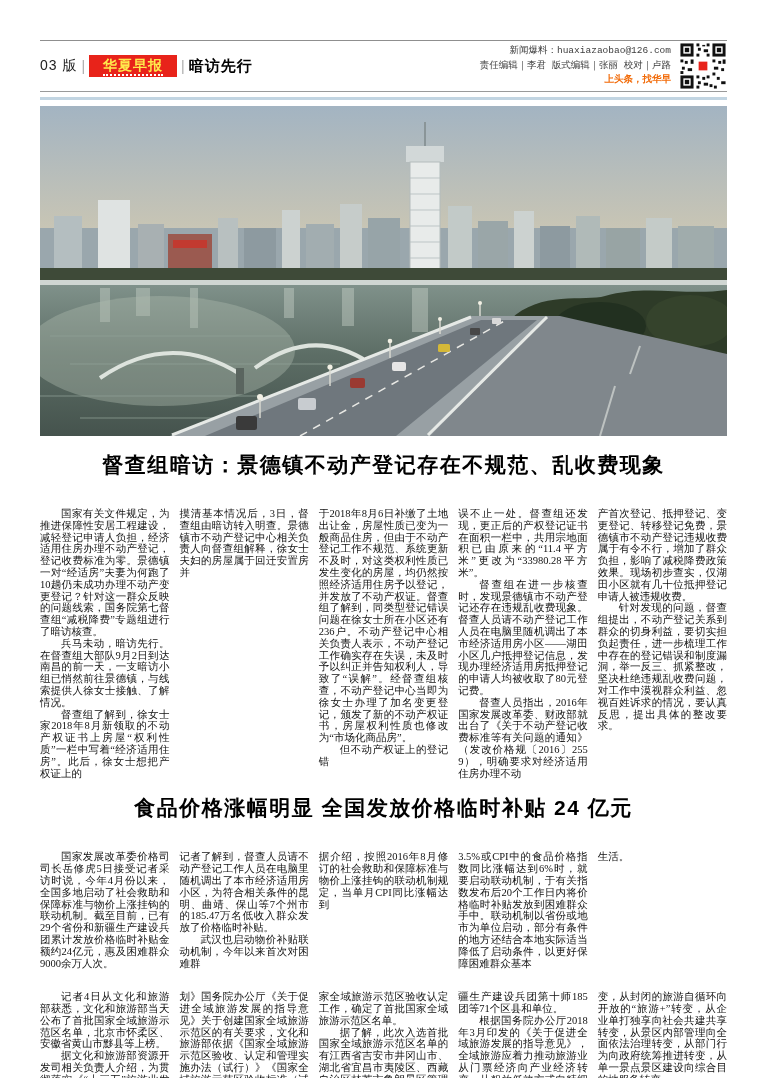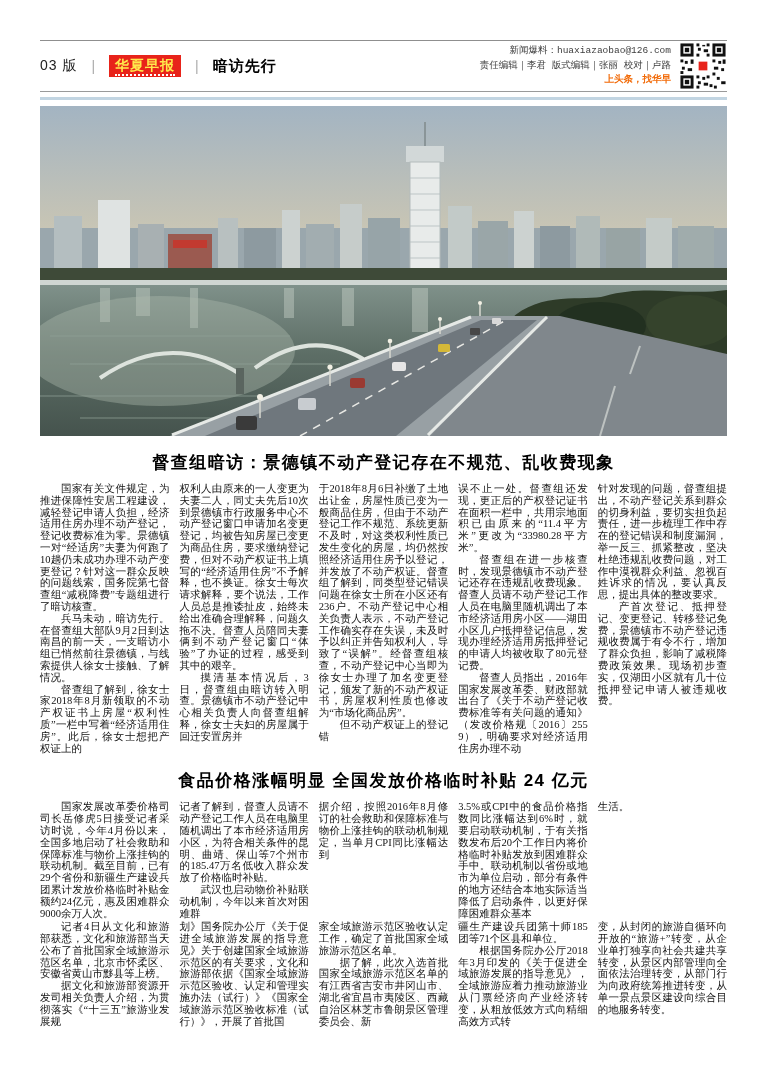--- a/index.html
+++ b/index.html
@@ -7,44 +7,44 @@
   body {
     width:766px; height:1078px; overflow:hidden;
     font-family:"Liberation Serif", serif; color:#1a1a1a;
   }
   .content { padding:0 39px 0 40px; }
   .rule-top { border-top:1px solid #8f8f8f; margin-top:40px; }
   .rule-mid { border-top:1px solid #9a9a9a; }
   .rule-blue { border-top:3px solid #c2d5e2; margin-top:5px; }
 
   .header-row { display:flex; align-items:center; height:50px; font-family:"Liberation Sans", sans-serif; }
-  .header-left { display:flex; align-items:center; gap:14px; }
+  .header-left { display:flex; align-items:center; gap:4px; }
   .page-num { font-size:14px; color:#222; letter-spacing:1px; }
   .sep { color:#aaa; font-size:14px; }
   .masthead {
     background:#e8231a; color:#ffe94c; font-weight:bold; font-size:14px;
-    padding:2px 6px 1px; display:inline-block; text-align:center; line-height:1.15;
+    padding:2px 14px 1px; display:inline-block; text-align:center; line-height:1.15;
     letter-spacing:1px;
   }
   .masthead .strip { display:block; border-bottom:2px dotted #fff; margin-top:1px; }
   .section { font-size:15px; font-weight:bold; color:#000; letter-spacing:1px; }
   .header-right { margin-left:auto; text-align:right; font-size:9.5px; color:#3c3c3c; line-height:1.55;font-family:Liberation Mono, monospace; }
   .qr-caption { color:#f26a07; font-weight:bold; }
   .qr-box { width:48px; height:48px; margin-left:8px; flex:0 0 auto; }
 
   figure.photo { margin-top:6px; width:687px; height:330px; overflow:hidden; }
   figure.photo svg { display:block; }
 
   .headline {
     font-family:"Liberation Sans", sans-serif; font-weight:900; color:#000;
-    font-size:17px; text-align:center; letter-spacing:1.5px;
+    font-size:21px; text-align:center; letter-spacing:1.5px;
     margin:15px 0 9px;
   }
   .cols { display:flex; gap:10px; }
-  .col { flex:1 1 0; min-width:0; }
+  .col { flex:1 1 0; min-width:0;margin-top:20px; }
   .col p {
     font-size:10.5px; line-height:11.8px; text-align:justify; text-indent:2em;
     word-break:break-all; color:#111;
   }
   .col + .col p:first-child { text-indent:0; }
   .article { margin-bottom:2px; }
 </style>
 </head>
 <body>
 
@@ -234,35 +234,34 @@
 
   <article class="article">
     <h1 class="headline">督查组暗访：景德镇不动产登记存在不规范、乱收费现象</h1>
     <div class="cols">
       <div class="col">
           <p>国家有关文件规定，为推进保障性安居工程建设，减轻登记申请人负担，经济适用住房办理不动产登记，登记收费标准为零。景德镇一对“经适房”夫妻为何跑了10趟仍未成功办理不动产变更登记？针对这一群众反映的问题线索，国务院第七督查组“减税降费”专题组进行了暗访核查。</p>
           <p>兵马未动，暗访先行。在督查组大部队9月2日到达南昌的前一天，一支暗访小组已悄然前往景德镇，与线索提供人徐女士接触、了解情况。</p>
           <p>督查组了解到，徐女士家2018年8月新领取的不动产权证书上房屋“权利性质”一栏中写着“经济适用住房”。此后，徐女士想把产权证上的</p>
         </div>
       <div class="col">
-          <p>权利人由原来的一人变更为夫妻二人，同丈夫先后10次到景德镇市行政服务中心不动产登记窗口申请加名变更登记，均被告知房屋已变更为商品住房，要求缴纳登记费，但对不动产权证书上填写的“经济适用住房”不予解释，也不换证。徐女士每次请求解释，要个说法，工作人员总是推诿扯皮，始终未给出准确合理解释，问题久拖不决。督查人员陪同夫妻俩到不动产登记窗口“体验”了办证的过程，感受到其中的艰辛。</p>
           <p>摸清基本情况后，3日，督查组由暗访转入明查。景德镇市不动产登记中心相关负责人向督查组解释，徐女士夫妇的房屋属于回迁安置房并</p>
         </div>
       <div class="col">
           <p>于2018年8月6日补缴了土地出让金，房屋性质已变为一般商品住房，但由于不动产登记工作不规范、系统更新不及时，对这类权利性质已发生变化的房屋，均仍然按照经济适用住房予以登记，并发放了不动产权证。督查组了解到，同类型登记错误问题在徐女士所在小区还有236户。不动产登记中心相关负责人表示，不动产登记工作确实存在失误，未及时予以纠正并告知权利人，导致了“误解”。经督查组核查，不动产登记中心当即为徐女士办理了加名变更登记，颁发了新的不动产权证书，房屋权利性质也修改为“市场化商品房”。</p>
           <p>但不动产权证上的登记错</p>
         </div>
       <div class="col">
           <p>误不止一处。督查组还发现，更正后的产权登记证书在面积一栏中，共用宗地面积已由原来的“11.4平方米”更改为“33980.28平方米”。</p>
           <p>督查组在进一步核查时，发现景德镇市不动产登记还存在违规乱收费现象。督查人员请不动产登记工作人员在电脑里随机调出了本市经济适用房小区——湖田小区几户抵押登记信息，发现办理经济适用房抵押登记的申请人均被收取了80元登记费。</p>
           <p>督查人员指出，2016年国家发展改革委、财政部就出台了《关于不动产登记收费标准等有关问题的通知》（发改价格规〔2016〕2559），明确要求对经济适用住房办理不动</p>
         </div>
       <div class="col">
+          <p>产首次登记、抵押登记、变更登记、转移登记免费，景德镇市不动产登记违规收费属于有令不行，增加了群众负担，影响了减税降费政策效果。现场初步查实，仅湖田小区就有几十位抵押登记申请人被违规收费。</p>
           <p>针对发现的问题，督查组提出，不动产登记关系到群众的切身利益，要切实担负起责任，进一步梳理工作中存在的登记错误和制度漏洞，举一反三、抓紧整改，坚决杜绝违规乱收费问题，对工作中漠视群众利益、忽视百姓诉求的情况，要认真反思，提出具体的整改要求。</p>
-          <p>产首次登记、抵押登记、变更登记、转移登记免费，景德镇市不动产登记违规收费属于有令不行，增加了群众负担，影响了减税降费政策效果。现场初步查实，仅湖田小区就有几十位抵押登记申请人被违规收费。</p>
         </div>
     </div>
   </article>
 
   <article class="article">
     <h1 class="headline">食品价格涨幅明显 全国发放价格临时补贴 24 亿元</h1>
     <div class="cols">
       <div class="col">
           <p>国家发展改革委价格司司长岳修虎5日接受记者采访时说，今年4月份以来，全国多地启动了社会救助和保障标准与物价上涨挂钩的联动机制。截至目前，已有29个省份和新疆生产建设兵团累计发放价格临时补贴金额约24亿元，惠及困难群众9000余万人次。</p>
         </div>

